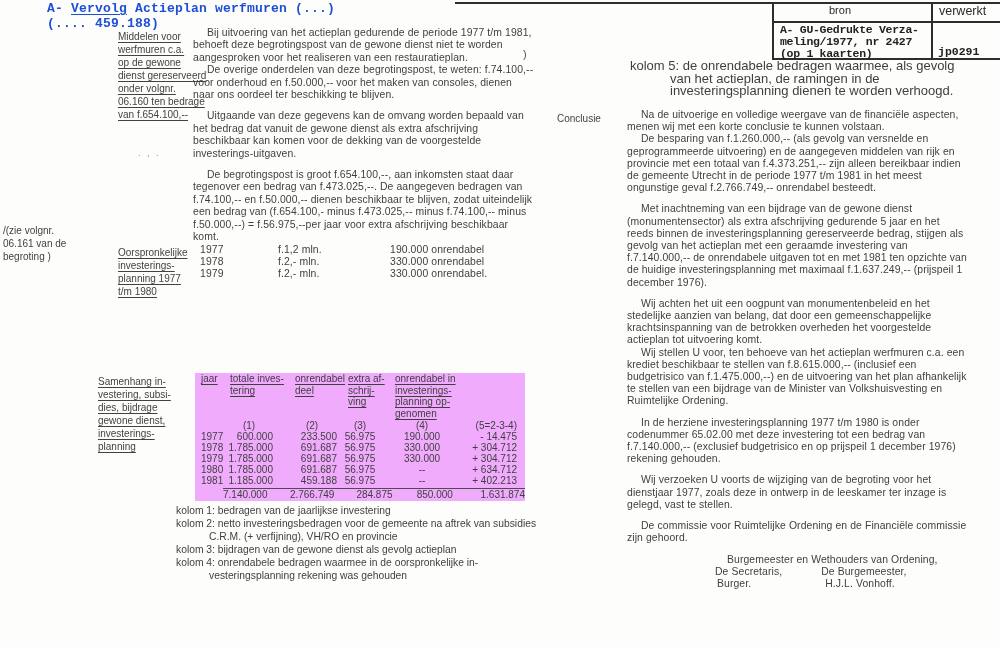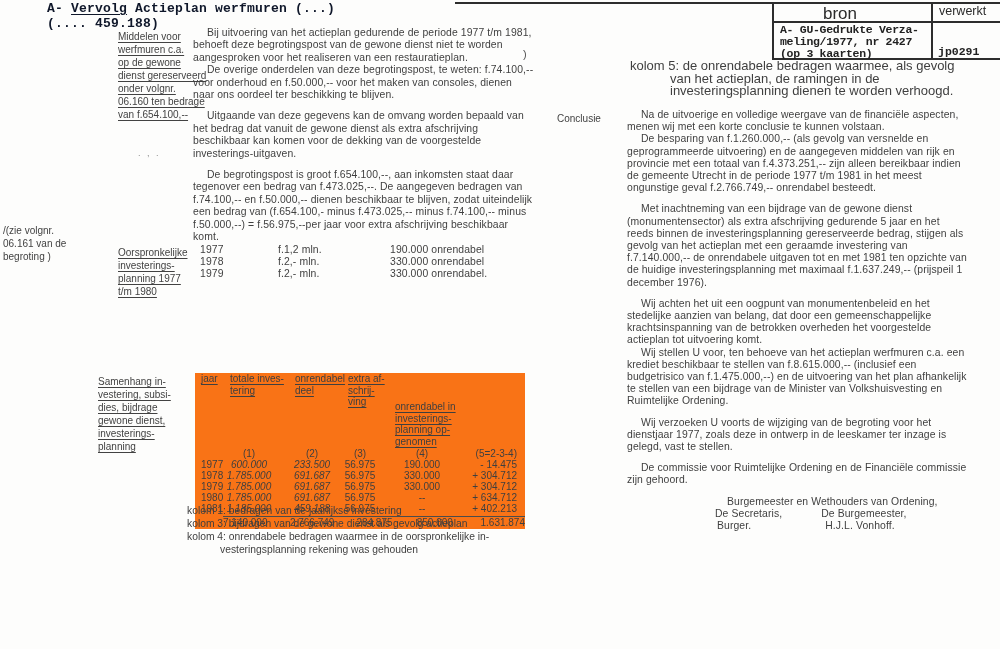--- a/index.html
+++ b/index.html
@@ -5,31 +5,31 @@
   * { margin:0; padding:0; box-sizing:border-box; }
   html,body { background:#e8e8e8; }
   .page {
     position:relative; width:1000px; height:649px; background:#fdfdfc;
     font-family:"Liberation Sans", sans-serif; color:#3f3f3f; overflow:hidden;
   }
   .u { text-decoration:underline; text-underline-offset:2px; }
 
   
   .doc-header { position:absolute; left:47px; top:1px; font-family:"Liberation Mono", monospace;
-    font-weight:bold; font-size:13px; line-height:15px; color:#0f172a; letter-spacing:0.2px; }
+    font-weight:bold; font-size:13px; line-height:15px; color:#1d4ed8; letter-spacing:0.2px; }
 
   
   .top-rule { position:absolute; left:455px; top:2px; width:545px; height:2px; background:#2d2d2d; }
   .source-table { position:absolute; left:772px; top:2px; width:228px; height:58px;
     border-left:2px solid #2d2d2d; }
   .st-divider { position:absolute; left:157px; top:0; width:2px; height:58px; background:#2d2d2d; }
   .st-headrule { position:absolute; left:0; top:19px; width:228px; height:2px; background:#2d2d2d; }
   .st-botrule { position:absolute; left:0; top:56px; width:228px; height:2px; background:#2d2d2d; }
   .st-bron { position:absolute; left:0; top:2px; width:132px; text-align:center;
-    font-size:17px; color:#2b2b2b; }
+    font-size:11px; color:#2b2b2b; }
   .st-verwerkt { position:absolute; left:165px; top:2px; font-size:12.5px; color:#2b2b2b; }
   .st-source { position:absolute; left:6px; top:22px; font-family:"Liberation Mono", monospace;
     font-weight:bold; font-size:11.5px; line-height:12px; color:#222; letter-spacing:-0.3px; white-space:nowrap; }
   .st-code { position:absolute; left:164px; top:43px; font-family:"Liberation Mono", monospace;
     font-weight:bold; font-size:11.5px; color:#222; }
 
   
   .margin-note { position:absolute; font-size:10px; line-height:13px; color:#424242; white-space:nowrap; }
   .margin-note.ul div { text-decoration:underline; text-underline-offset:2px; }
   .mn-middelen { left:118px; top:30px; }
@@ -44,46 +44,46 @@
   .right-col { position:absolute; left:627px; top:109px; width:340px;
     font-size:10.4px; line-height:12.2px; letter-spacing:0.1px; }
   .para { text-indent:14px; }
   .gap { margin-top:9px; }
 
   .opzet-row { display:flex; padding-left:7px; white-space:nowrap; }
   .opzet-row .oc1 { width:78px; }
   .opzet-row .oc2 { width:112px; }
 
   
-  .inv-table { position:absolute; left:195px; top:373px; width:330px; font-size:10px; background:#f97316; }
+  .inv-table { position:absolute; left:195px; top:373px; width:330px; font-size:10px; background:#f0abfc; }
   .thead { display:flex; line-height:11.6px; }
   .hc div { text-decoration:underline; text-underline-offset:2px; white-space:nowrap; }
   .c0 { width:30px; } .c1 { width:48px; } .c2 { width:50px; margin-left:14px; }
   .c3 { width:36px; margin-left:5px; } .c4 { width:62px; margin-left:13px; } .c5 { width:60px; margin-left:4px; }
   .hc.c0 { padding-left:6px; } .hc.c1 { padding-left:5px; } .hc.c2 { padding-left:8px; }
-  .hc.c3 { padding-left:6px; } .hc.c4 { padding-left:4px;margin-top:28px; } .hc.c5 { padding-left:2px; }
+  .hc.c3 { padding-left:6px; } .hc.c4 { padding-left:4px; } .hc.c5 { padding-left:2px; }
   .numrow, .trow { display:flex; line-height:10.9px; white-space:nowrap; }
   .numrow { margin-top:2px; }
   .numrow .c1, .numrow .c2, .numrow .c3, .numrow .c4 { text-align:center; }
   .numrow .c5 { text-align:right; }
   .trow .c0 { padding-left:6px; }
-  .trow .c1, .trow .c2 { text-align:center;font-style:italic; }
+  .trow .c1, .trow .c2 { text-align:right; }
   .trow .c3, .trow .c4 { text-align:center; }
   .trow .c5 { text-align:right; }
   .trow.total { margin-left:28px; border-top:1.4px solid #4c4c4c; padding-top:1px; margin-top:1px; }
   .trow.total .tc1 { width:50px; text-align:right; padding-right:18px; }
   .trow.total .tc2 { width:50px; margin-left:14px; text-align:right; }
   .trow.total .tc3 { width:36px; margin-left:22px; }
   .trow.total .tc4 { width:62px; margin-left:13px; text-align:center; }
   .trow.total .tc5 { width:60px; margin-left:4px; text-align:right; }
 
   
   .footnotes { position:absolute; left:195px; top:505px; width:345px;
     font-size:10.3px; line-height:12.9px; }
-  .footnote { padding-left:25px; text-indent:-33px; }
+  .footnote { padding-left:14px; text-indent:-33px; }
   .kolom5-note { position:absolute; left:630px; top:60px; width:348px;
     font-size:13px; line-height:12.6px; padding-left:40px; text-indent:-40px; }
 
   
   .signature { margin-top:9px; white-space:nowrap; }
   .sig-line1 { padding-left:100px; }
   .sig-line2 { padding-left:88px; }
   .sig-line2 .sig-right { margin-left:39px; }
   .sig-line3 { padding-left:90px; }
   .sig-line3 .sig-right { margin-left:74px; }
@@ -105,21 +105,21 @@
   <div class="top-rule"></div>
   <div class="source-table">
     <div class="st-divider"></div>
     <div class="st-headrule"></div>
     <div class="st-botrule"></div>
     <div class="st-bron">bron</div>
     <div class="st-verwerkt">verwerkt</div>
     <div class="st-source">
         <div>A- GU-Gedrukte Verza-</div>
         <div>meling/1977, nr 2427</div>
-        <div>(op 3 kaarten)</div>
+        <div>(op 1 kaarten)</div>
       </div>
     <div class="st-code">jp0291</div>
   </div>
 
   <div class="margin-note ul mn-middelen">
       <div>Middelen voor</div>
       <div>werfmuren c.a.</div>
       <div>op de gewone</div>
       <div>dienst gereserveerd</div>
       <div>onder volgnr.</div>
@@ -259,32 +259,34 @@
       <span class="tc1">7.140.000</span>
       <span class="tc2">2.766.749</span>
       <span class="tc3">284.875</span>
       <span class="tc4">850.000</span>
       <span class="tc5">1.631.874</span>
     </div>
   </div>
 
   <div class="footnotes">
       <div class="footnote">kolom 1: bedragen van de jaarlijkse investering</div>
+      <div class="footnote">kolom 2: netto investeringsbedragen voor de gemeente na aftrek van subsidies C.R.M. (+ verfijning), VH/RO en provincie</div>
       <div class="footnote">kolom 3: bijdragen van de gewone dienst als gevolg actieplan</div>
       <div class="footnote">kolom 4: onrendabele bedragen waarmee in de oorspronkelijke in-vesteringsplanning rekening was gehouden</div>
     </div>
 
   <div class="kolom5-note">kolom 5: de onrendabele bedragen waarmee, als gevolg van het actieplan, de ramingen in de investeringsplanning dienen te worden verhoogd.</div>
 
   <div class="right-col">
     <div class="para">Na de uitvoerige en volledige weergave van de financiële aspecten, menen wij met een korte conclusie te kunnen volstaan.</div>
     <div class="para">De besparing van f.1.260.000,-- (als gevolg van versnelde en geprogrammeerde uitvoering) en de aangegeven middelen van rijk en provincie met een totaal van f.4.373.251,-- zijn alleen bereikbaar indien de gemeente Utrecht in de periode 1977 t/m 1981 in het meest ongunstige geval f.2.766.749,-- onrendabel besteedt.</div>
     <div class="para gap">Met inachtneming van een bijdrage van de gewone dienst (monumentensector) als extra afschrijving gedurende 5 jaar en het reeds binnen de investeringsplanning gereserveerde bedrag, stijgen als gevolg van het actieplan met een geraamde investering van f.7.140.000,-- de onrendabele uitgaven tot en met 1981 ten opzichte van de huidige investeringsplanning met maximaal f.1.637.249,-- (prijspeil 1 december 1976).</div>
     <div class="para gap">Wij achten het uit een oogpunt van monumentenbeleid en het stedelijke aanzien van belang, dat door een gemeenschappelijke krachtsinspanning van de betrokken overheden het voorgestelde actieplan tot uitvoering komt.</div>
     <div class="para">Wij stellen U voor, ten behoeve van het actieplan werfmuren c.a. een krediet beschikbaar te stellen van f.8.615.000,-- (inclusief een budgetrisico van f.1.475.000,--) en de uitvoering van het plan afhankelijk te stellen van een bijdrage van de Minister van Volkshuisvesting en Ruimtelijke Ordening.</div>
+    <div class="para gap">In de herziene investeringsplanning 1977 t/m 1980 is onder codenummer 65.02.00 met deze investering tot een bedrag van f.7.140.000,-- (exclusief budgetrisico en op prijspeil 1 december 1976) rekening gehouden.</div>
     <div class="para gap">Wij verzoeken U voorts de wijziging van de begroting voor het dienstjaar 1977, zoals deze in ontwerp in de leeskamer ter inzage is gelegd, vast te stellen.</div>
     <div class="para gap">De commissie voor Ruimtelijke Ordening en de Financiële commissie zijn gehoord.</div>
 
     <div class="signature">
       <div class="sig-line1">Burgemeester en Wethouders van Ordening,</div>
       <div class="sig-line2">
         <span>De Secretaris,</span><span class="sig-right">De Burgemeester,</span>
       </div>
       <div class="sig-line3">
         <span>Burger.</span><span class="sig-right">H.J.L. Vonhoff.</span>

